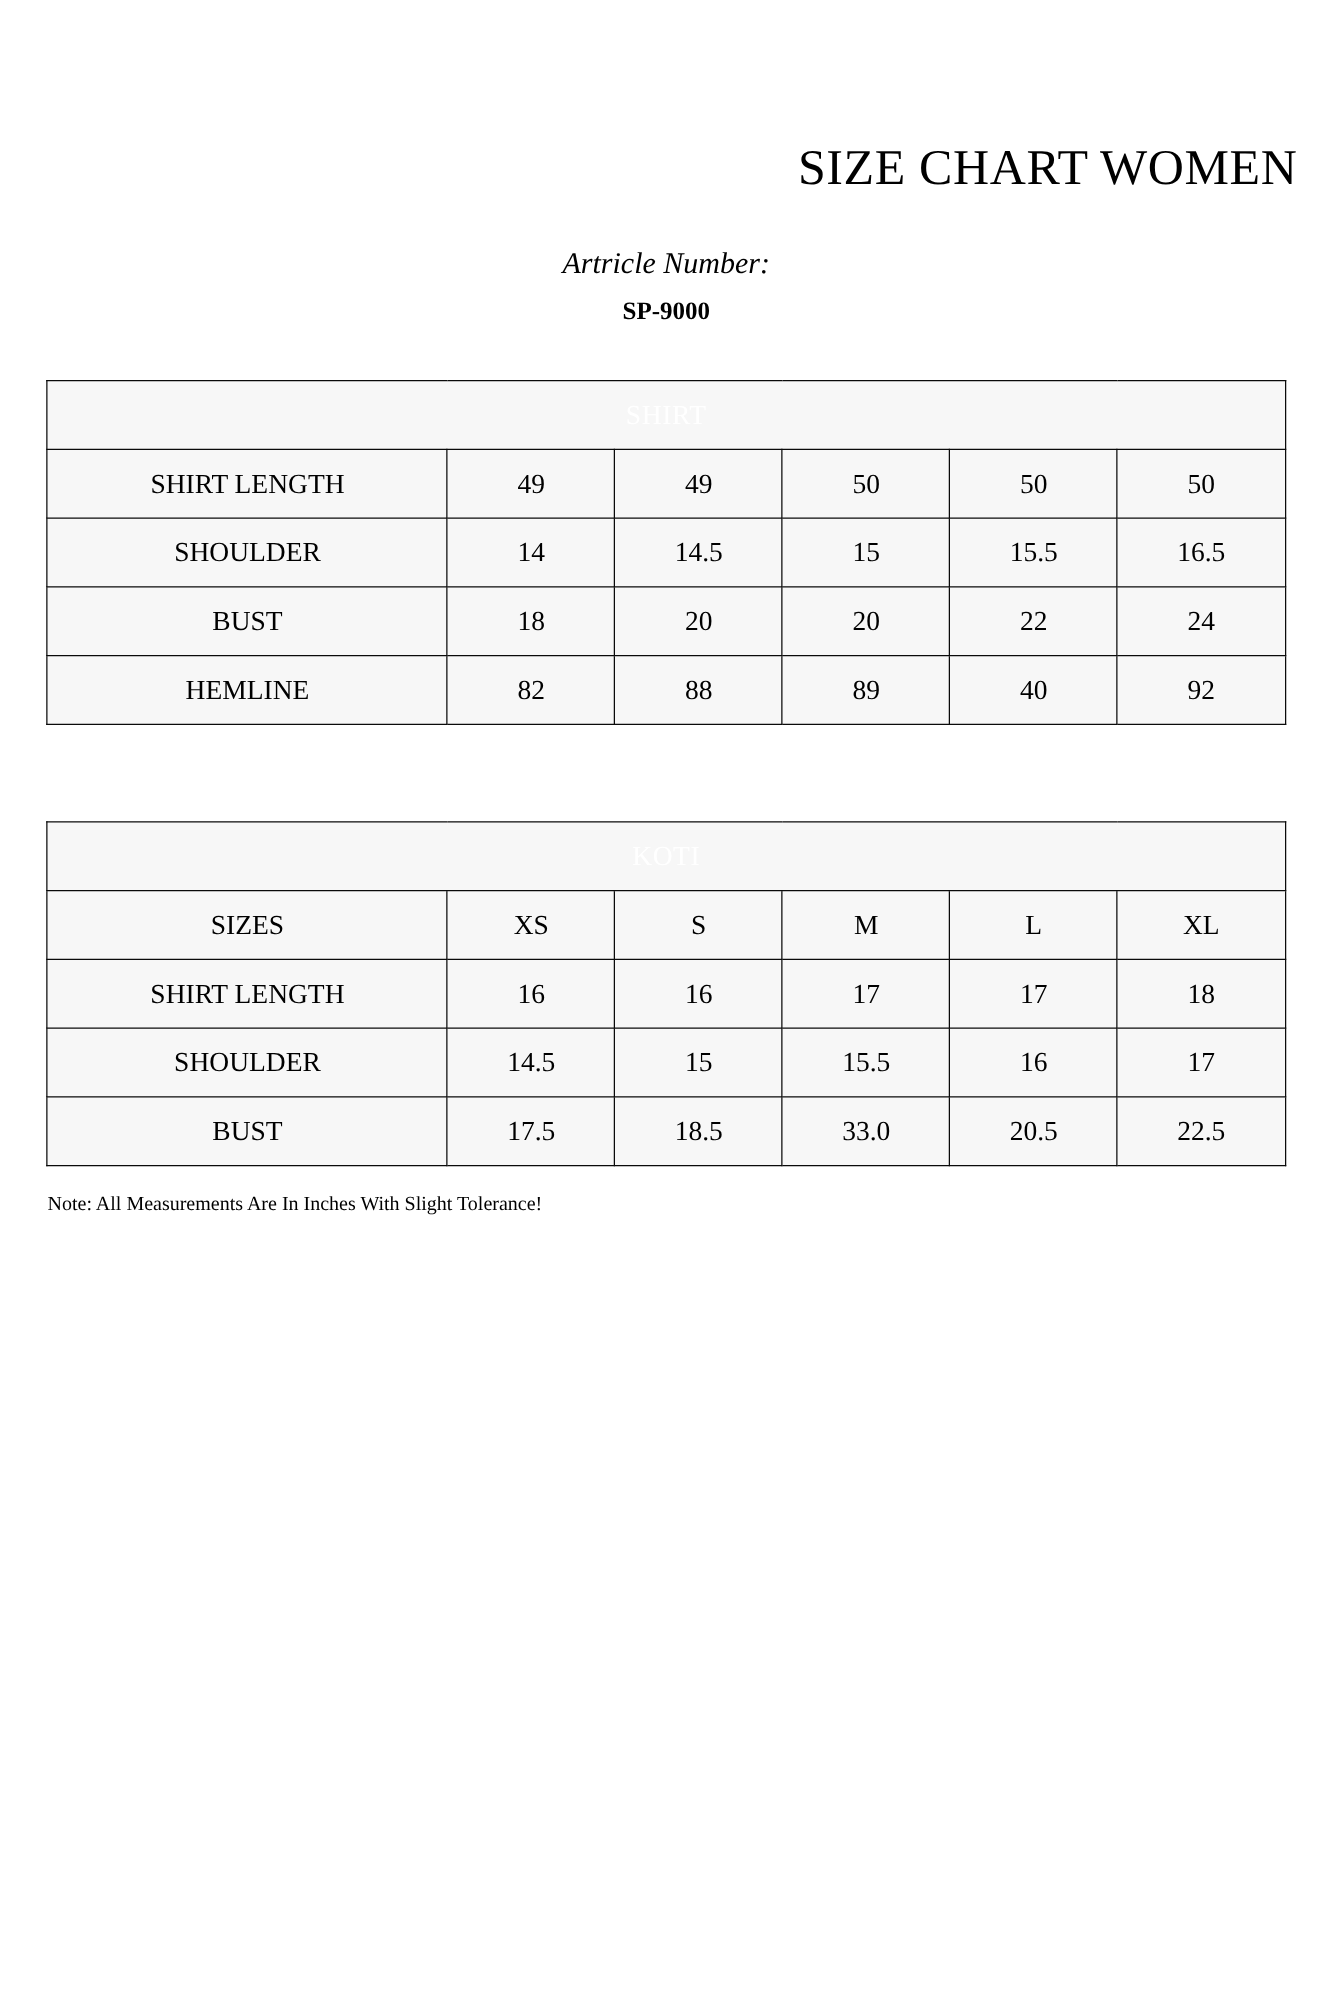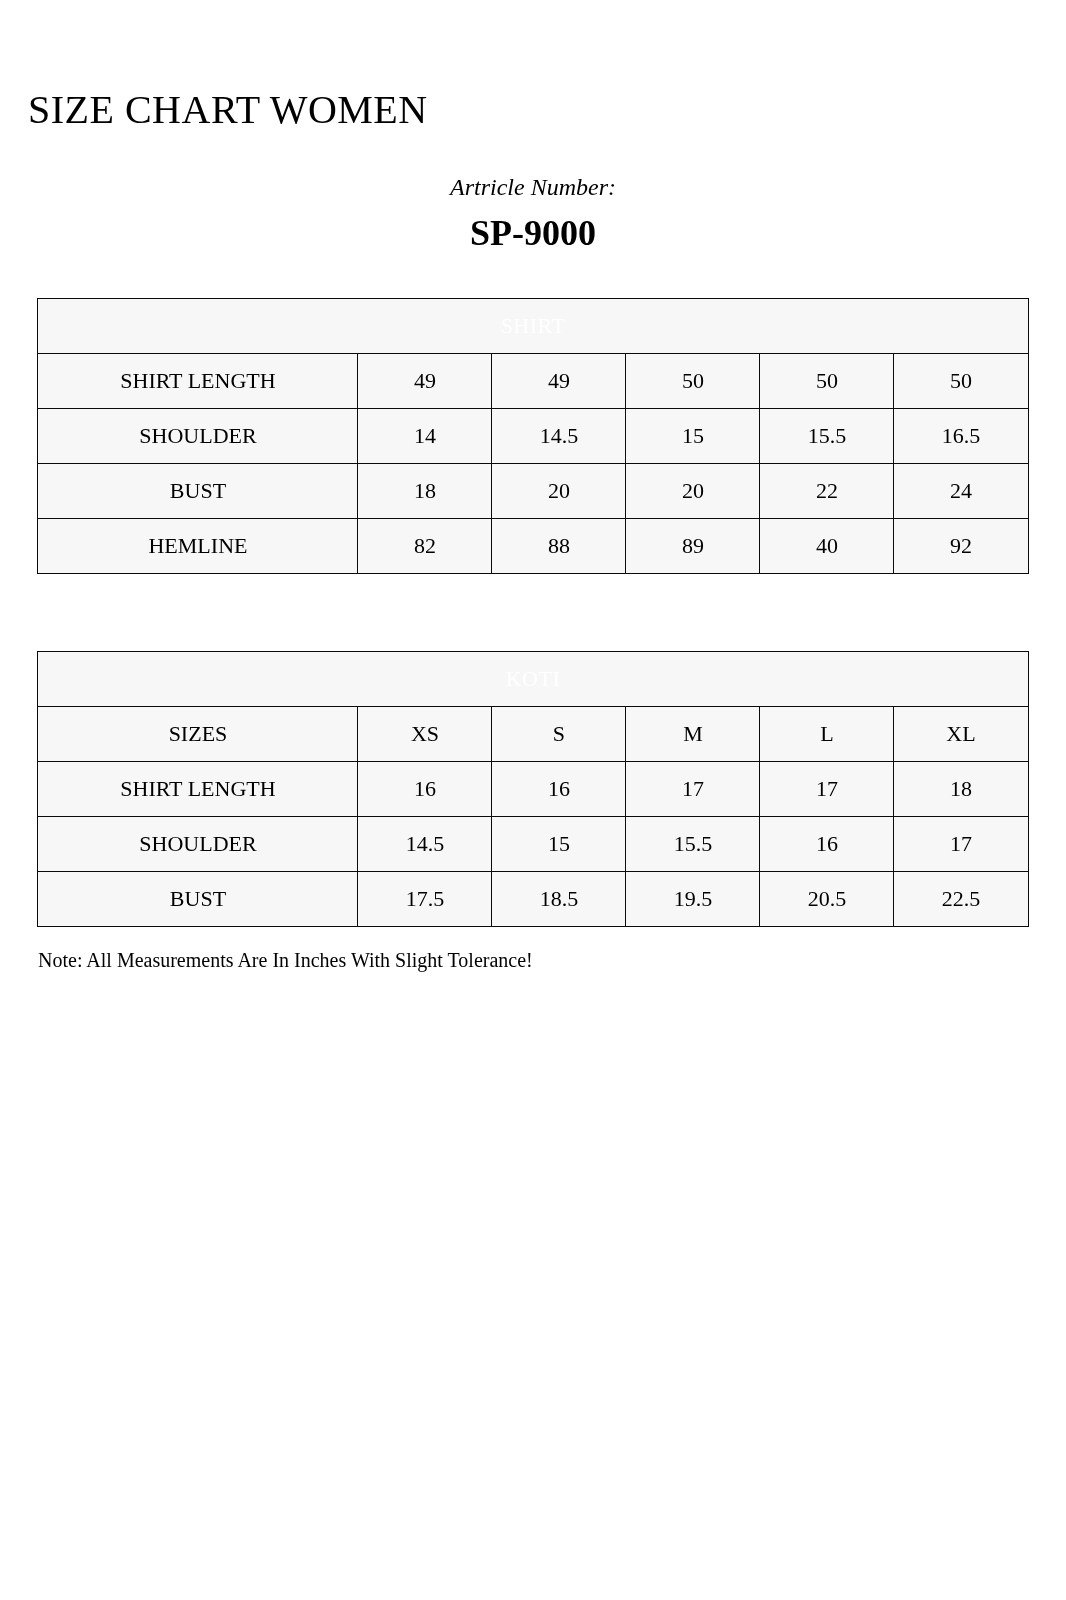--- a/index.html
+++ b/index.html
@@ -16,40 +16,40 @@
     overflow: hidden;
   }
   .page {
     width: 1066px;
     height: 1600px;
     box-sizing: border-box;
     padding: 0 28px;
     position: relative;
   }
   .doc-title {
-    text-align: left;
+    text-align: right;
     font-size: 40px;
     font-weight: 400;
     letter-spacing: 0.5px;
     margin: 0;
-    padding-top: 88px;
+    padding-top: 112px;
     line-height: 1.1;
   }
   .article-label {
     text-align: center;
     font-size: 24px;
     font-weight: 400;
     margin: 0;
     padding-top: 42px;
     line-height: 1.1;
     font-style: italic;
   }
   .article-number {
     text-align: center;
-    font-size: 36px;
+    font-size: 20px;
     font-weight: bold;
     margin: 0;
     padding-top: 14px;
     line-height: 1.1;
   }
 
   table.size-table {
     border-collapse: collapse;
     width: 990px;
     margin: 0 auto;
@@ -86,21 +86,21 @@
   .col-label { width: 320px; }
   .col-size { width: 134px; }
 
   .table-block-1 { margin-top: 44px; }
   .table-block-2 { margin-top: 77px; }
 
   .note {
     width: 990px;
     margin: 0 auto;
     padding-top: 22px;
-    font-size: 20px;
+    font-size: 16px;
     text-align: left;
   }
 </style>
 </head>
 <body>
 
 <div class="page">
 
   <h1 class="doc-title">SIZE CHART WOMEN</h1>
   <p class="article-label">Artricle Number:</p>
@@ -191,21 +191,21 @@
           <td>14.5</td>
           <td>15</td>
           <td>15.5</td>
           <td>16</td>
           <td>17</td>
         </tr>
         <tr>
           <td class="rowlabel">BUST</td>
           <td>17.5</td>
           <td>18.5</td>
-          <td>19.5</td>
+          <td>33.0</td>
           <td>20.5</td>
           <td>22.5</td>
         </tr>
       </tbody>
     </table>
   </div>
 
   <div class="note">Note: All Measurements Are In Inches With Slight Tolerance!</div>
 
 </div>

